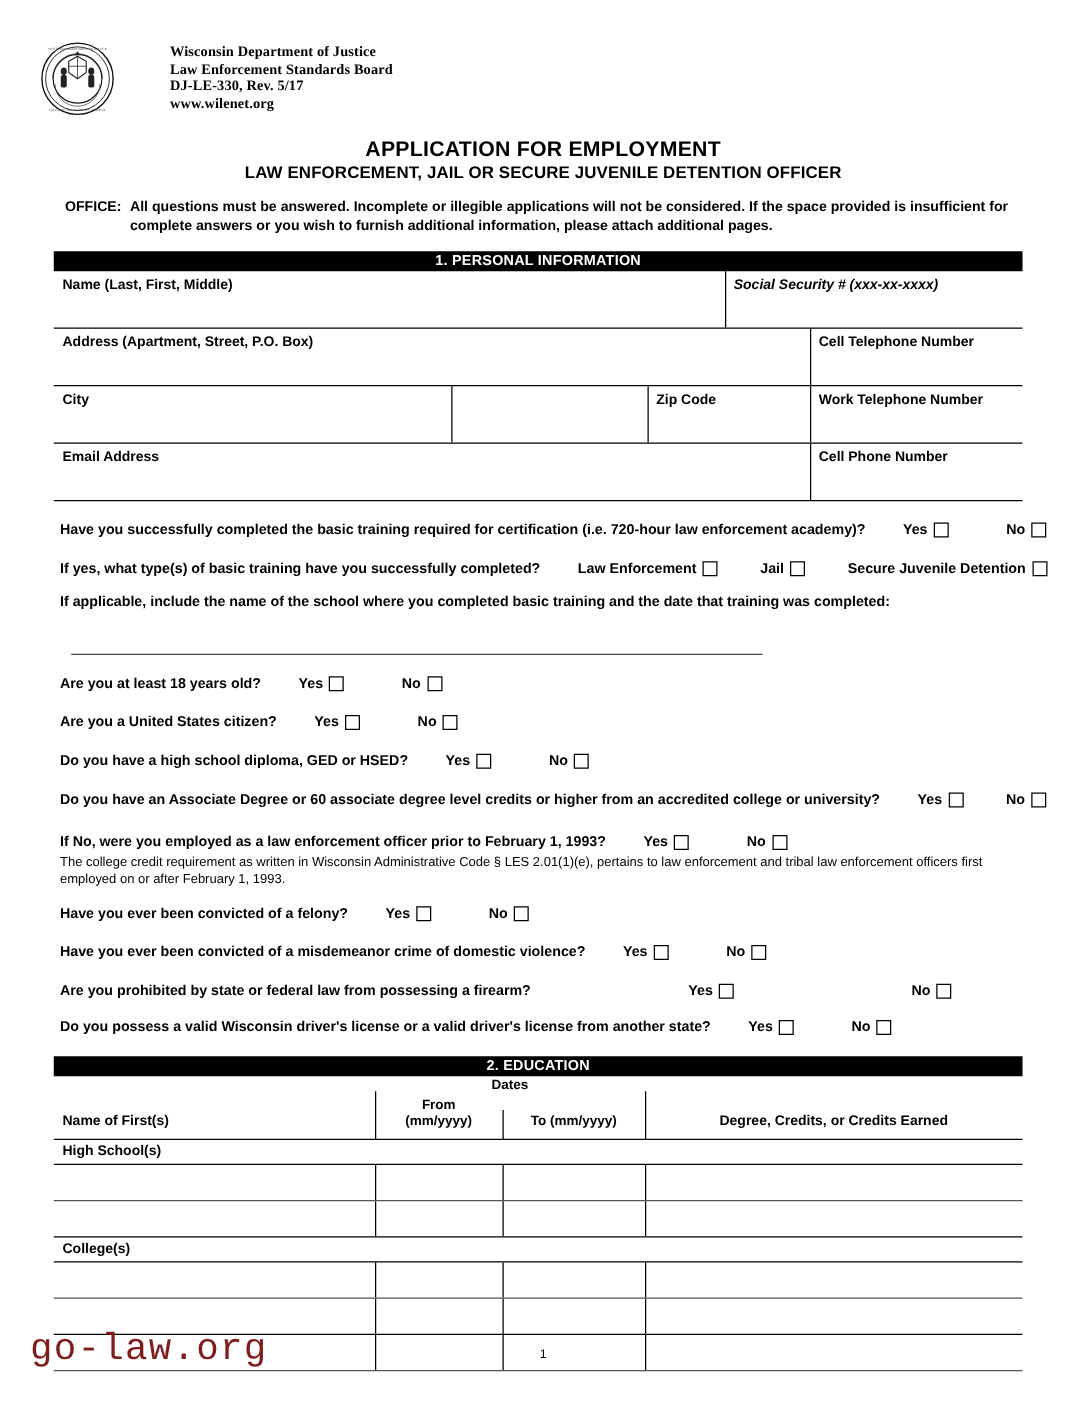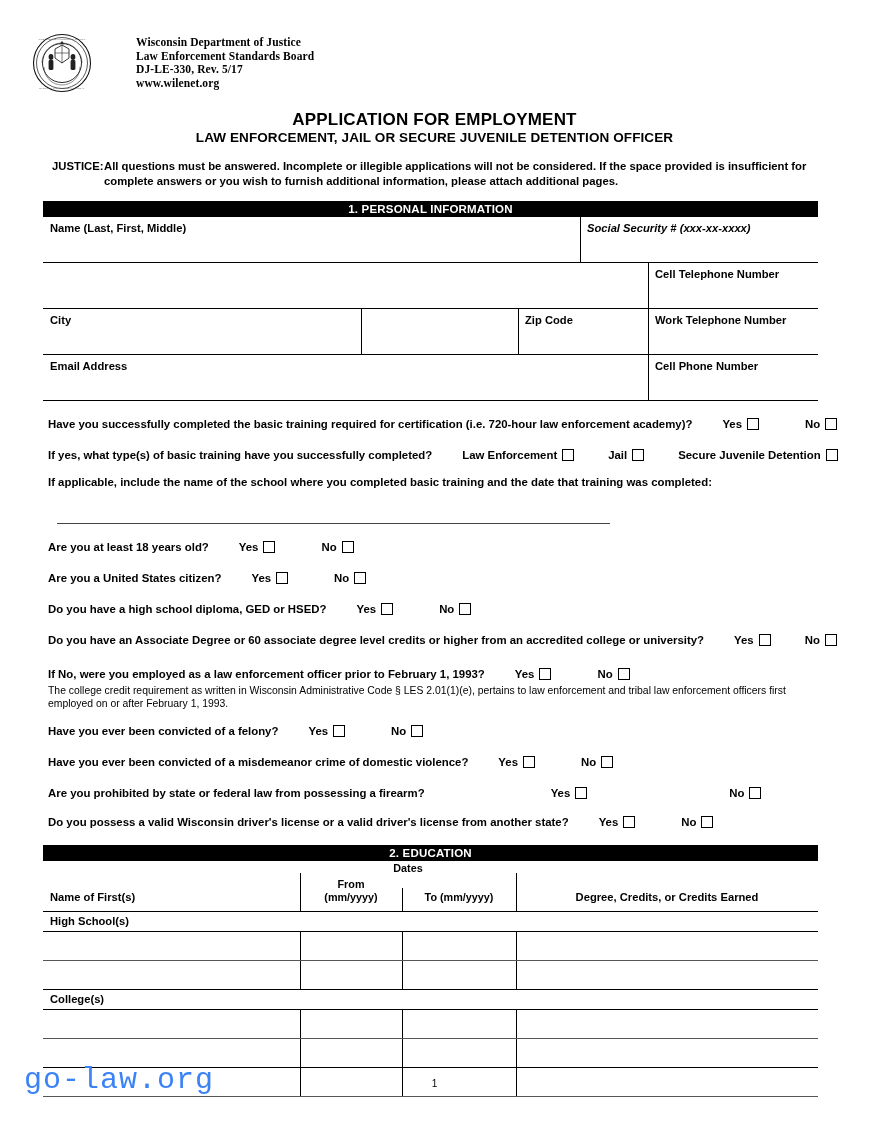--- a/index.html
+++ b/index.html
@@ -252,21 +252,21 @@
     border-left: 1.2px solid #000;
   }
 
   
   .watermark {
     position: absolute;
     left: 24px;
     top: 1063px;
     font-family: "Liberation Mono", monospace;
     font-size: 30px;
-    color: #3b82f6;
+    color: #7f1d1d;
     letter-spacing: 1px;
   }
   .pagenum {
     position: absolute;
     left: 0;
     top: 1078px;
     width: 869px;
     text-align: center;
     font-size: 10px;
   }
@@ -306,33 +306,34 @@
       <div>Law Enforcement Standards Board</div>
       <div>DJ-LE-330, Rev. 5/17</div>
       <div>www.wilenet.org</div>
     </div>
   </div>
 
   <div class="doc-title">APPLICATION FOR EMPLOYMENT</div>
   <div class="doc-subtitle">LAW ENFORCEMENT, JAIL OR SECURE JUVENILE DETENTION OFFICER</div>
 
   <div class="notice">
-    <div class="notice-label">JUSTICE:</div>
+    <div class="notice-label">OFFICE:</div>
     <div class="notice-body">All questions must be answered.  Incomplete or illegible applications will not be considered.  If the space provided is insufficient for complete answers or you wish to furnish additional information, please attach additional pages.</div>
   </div>
 
   <div class="bar" id="bar-personal">1. PERSONAL INFORMATION</div>
 
   <div class="pi">
     <div class="pi-row r1">
       <div class="pi-cell" style="left:0; width:537px;">Name (Last, First, Middle)</div>
       <div class="vline" style="left:537px;"></div>
       <div class="pi-cell" style="left:537px; width:238px;font-style:italic;">Social Security # (xxx-xx-xxxx)</div>
     </div>
     <div class="pi-row r2">
+      <div class="pi-cell" style="left:0; width:605px;">Address (Apartment, Street, P.O. Box)</div>
       <div class="vline" style="left:605px;"></div>
       <div class="pi-cell" style="left:605px; width:170px;">Cell Telephone Number</div>
     </div>
     <div class="pi-row r3">
       <div class="pi-cell" style="left:0; width:318px;">City</div>
       <div class="vline" style="left:318px;"></div>
       <div class="vline" style="left:475px;"></div>
       <div class="pi-cell" style="left:475px; width:130px;">Zip Code</div>
       <div class="vline" style="left:605px;"></div>
       <div class="pi-cell" style="left:605px; width:170px;">Work Telephone Number</div>

